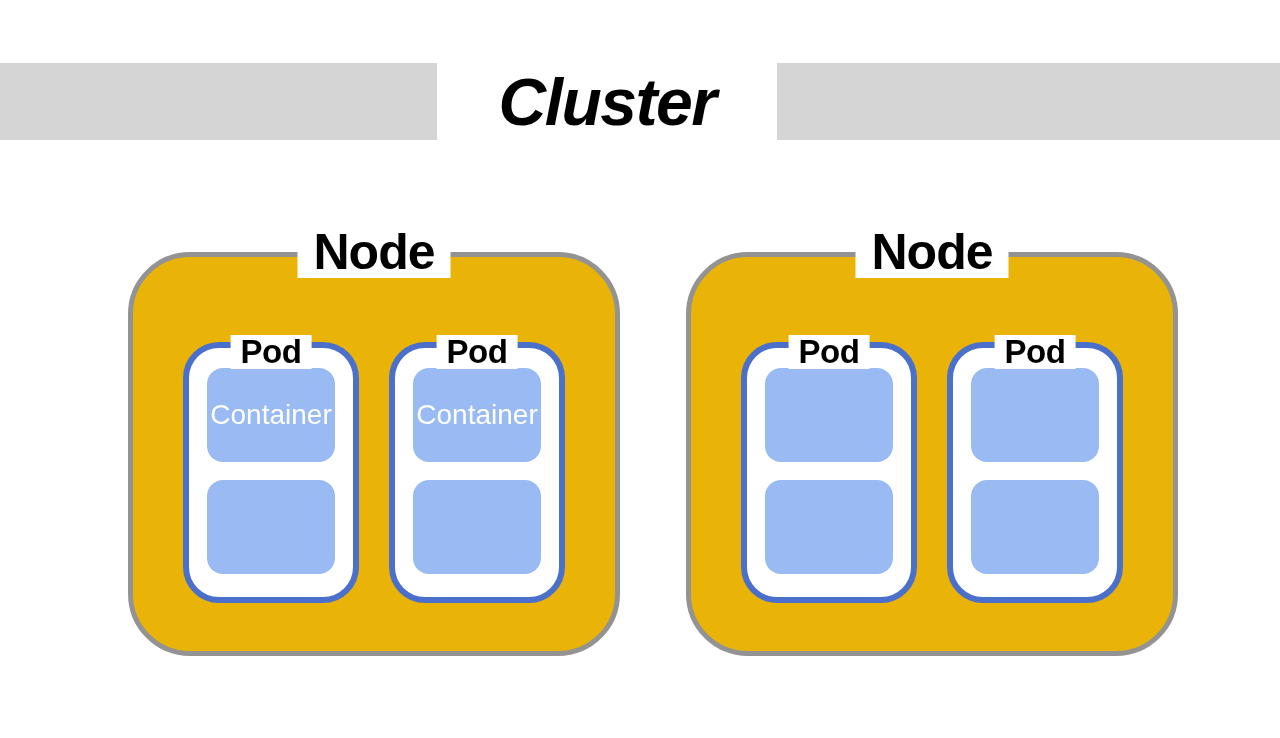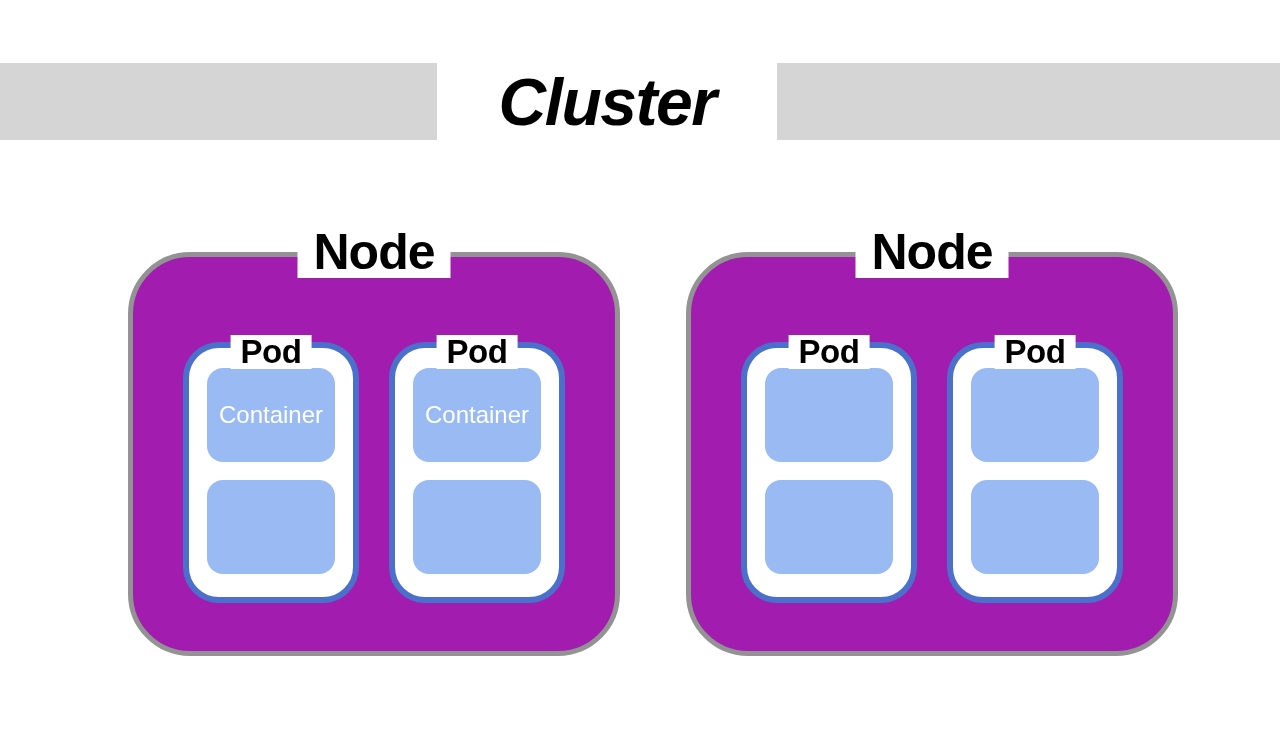--- a/index.html
+++ b/index.html
@@ -25,21 +25,21 @@
     font-size: 66px; font-weight: bold; letter-spacing: -1.5px;
     color: var(--title-black, #000);
     white-space: nowrap;
     font-style: italic;
   }
 
   
   .node {
     position: absolute; top: 252px; width: 492px; height: 404px;
     border: 5px solid var(--node-border-gray, #939393);
-    border-radius: 62px; background: #a21caf;
+    border-radius: 62px; background: #eab308;
   }
   .node-1 { left: 128px; }
   .node-2 { left: 686px; }
   .node-label {
     position: absolute; top: -31px; left: 50%; transform: translateX(-50%);
     background: #fff; padding: 0 16px;
     font-size: 50px; font-weight: bold; line-height: 52px; letter-spacing: -1px;
     color: var(--title-black, #000);
     white-space: nowrap;
   }
@@ -67,21 +67,21 @@
   }
 
   
   .container-box {
     width: 128px; height: 94px;
     border-radius: 16px;
     background: var(--container-fill-blue, #99baf2);
     display: flex; align-items: center; justify-content: center;
   }
   .container-label {
-    font-size: 24px; font-weight: 400;
+    font-size: 28px; font-weight: 400;
     color: var(--container-text-white, #ffffff);
     white-space: nowrap;
     text-align: center;
   }
 </style>
 </head>
 <body>
 
 <div class="stage">
 

